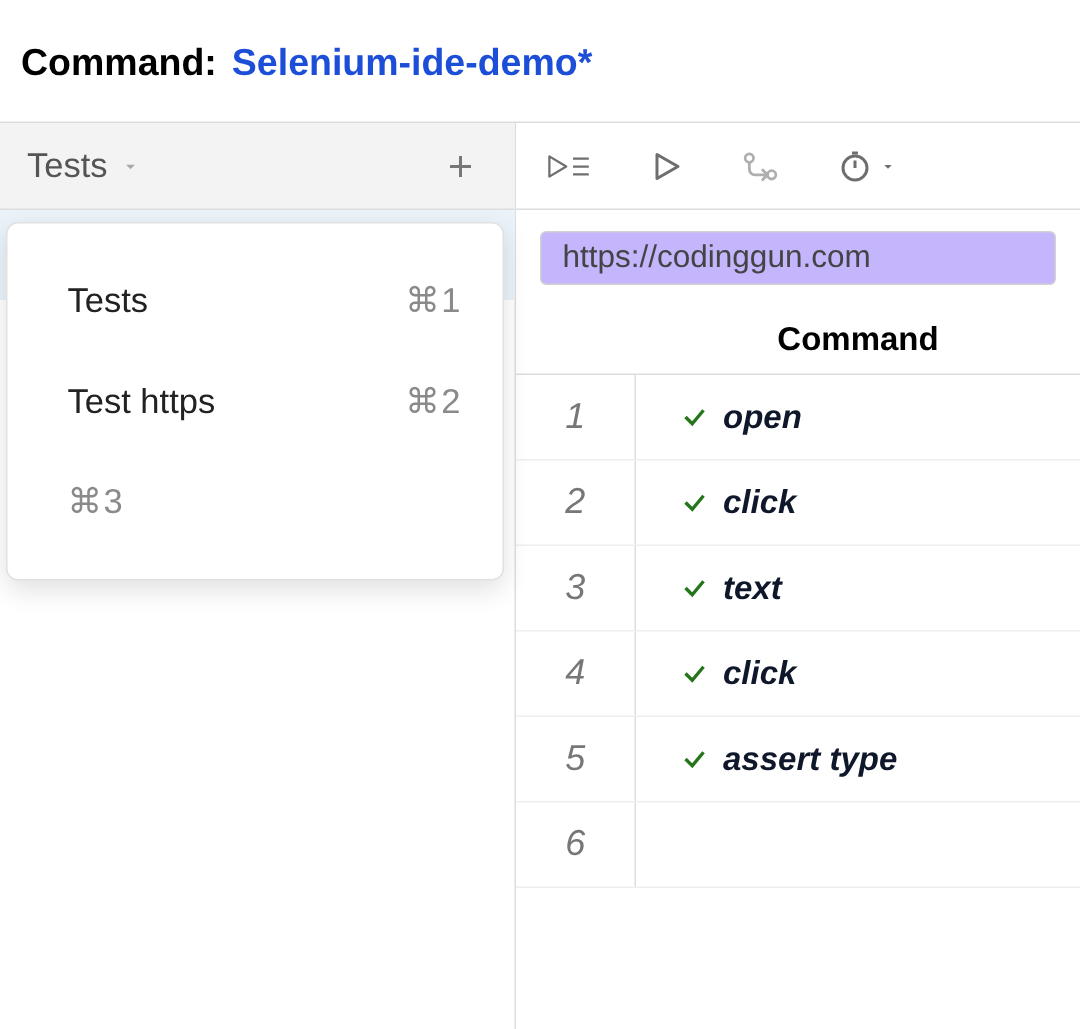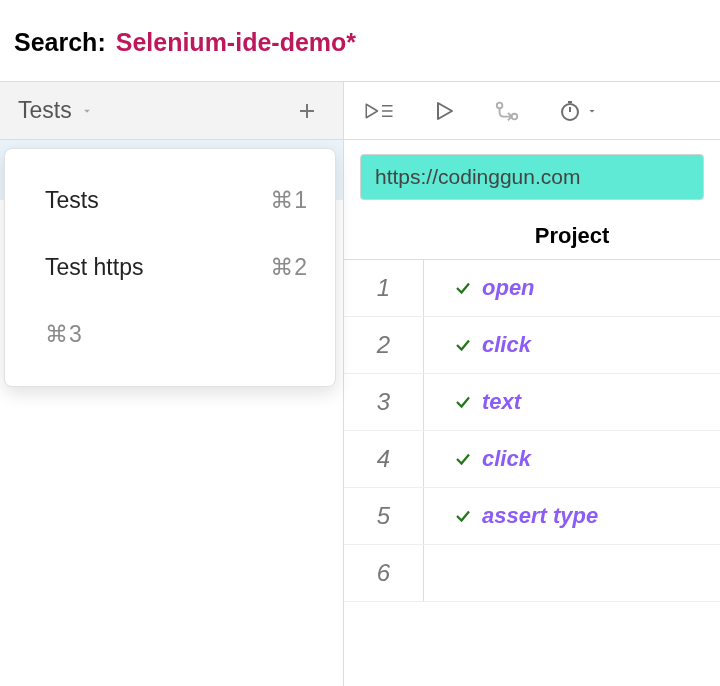--- a/index.html
+++ b/index.html
@@ -4,21 +4,21 @@
 <style>
   * { box-sizing: border-box; margin: 0; padding: 0; }
   html, body { width: 720px; height: 686px; font-family: -apple-system, BlinkMacSystemFont, "Segoe UI", Arial, sans-serif; background: #fff; overflow: hidden; }
   .root { width: 720px; height: 686px; position: relative; }
 
   .header {
     display: flex; align-items: center; gap: 10px;
     padding: 28px 14px 24px 14px;
   }
   .header .lbl { font-size: 25px; font-weight: 700; color: #000; }
-  .header .proj { font-size: 25px; font-weight: 600; color: #be185d; }
+  .header .proj { font-size: 25px; font-weight: 600; color: #1d4ed8; }
 
   .divider { height: 1px; background: #ddd; width: 100%; }
 
   .body { display: flex; height: calc(100% - 82px); }
   .sidebar {
     width: 344px; border-right: 1px solid #ddd;
     background: #fff; position: relative;
   }
   .sidebar-top {
     height: 58px; background: #f3f3f3; border-bottom: 1px solid #ddd;
@@ -60,52 +60,52 @@
     height: 58px; border-bottom: 1px solid #ddd;
     display: flex; align-items: center; gap: 38px;
     padding: 0 20px;
   }
   .tb-btn { color: #6e6e6e; cursor: pointer; display: flex; align-items: center; }
   .tb-btn svg { display: block; }
   .speed { display: flex; align-items: center; gap: 4px; }
 
   .url-row { padding: 14px 16px 12px 16px; }
   .url-input {
-    width: 100%; height: 46px; border: 1px solid #d2d2d2; border-radius: 4px;
-    font-size: 21px; color: #444; padding: 0 14px; background: #5eead4;
+    width: 100%; height: 36px; border: 1px solid #d2d2d2; border-radius: 4px;
+    font-size: 21px; color: #444; padding: 0 14px; background: #c4b5fd;
   }
 
   .grid-header {
     height: 48px; border-bottom: 1px solid #ddd;
     display: flex; align-items: center;
   }
   .col-num { width: 80px; border-right: 1px solid #ddd; }
   .col-cmd { flex: 1; display: flex; align-items: center; justify-content: center; font-size: 22px; font-weight: 700; }
 
   .grid-body { }
   .g-row { display: flex; height: 57px; align-items: stretch; border-bottom: 1px solid #eee; }
   .g-num {
     width: 80px; border-right: 1px solid #ddd;
     display: flex; align-items: center; justify-content: center;
     font-size: 24px; color: #777; font-style: italic;
   }
   .g-cmd {
     flex: 1; display: flex; align-items: center; gap: 10px;
     padding: 0 30px;
-    font-size: 22px; font-style: italic; color: #8b5cf6; font-weight: 600; text-align: right;
+    font-size: 22px; font-style: italic; color: #0f172a; font-weight: 600; text-align: right;
   }
   .g-cmd .chk svg { display: block; }
 </style>
 </head>
 <body>
 
 <div class="root">
 
   <div class="header">
-    <span class="lbl">Search:</span>
+    <span class="lbl">Command:</span>
     <span class="proj">Selenium-ide-demo*</span>
   </div>
 
   <div class="divider"></div>
 
   <div class="body">
 
     <div class="sidebar">
       <div class="sidebar-top">
         <div class="dropdown-label">
@@ -166,21 +166,21 @@
           </span>
         </div>
       </div>
 
       <div class="url-row">
         <input class="url-input" value="https://codinggun.com" style="">
       </div>
 
       <div class="grid-header">
         <div class="col-num"></div>
-        <div class="col-cmd">Project</div>
+        <div class="col-cmd">Command</div>
       </div>
 
       <div class="grid-body">
         <div class="g-row">
           <div class="g-num">1</div>
           <div class="g-cmd">
             <span class="chk">
                 <svg width="18" height="18" viewBox="0 0 24 24" fill="none" stroke="#25761b" stroke-width="3">
                   <polyline points="4,12 10,18 20,6"></polyline>
                 </svg>

